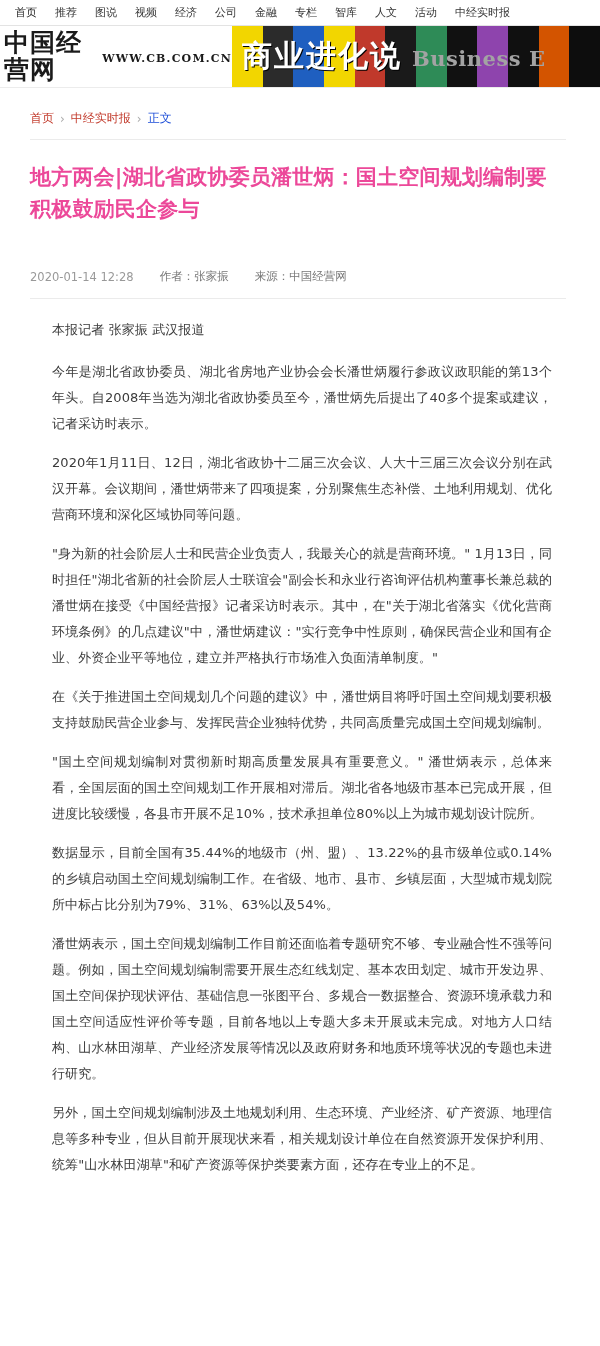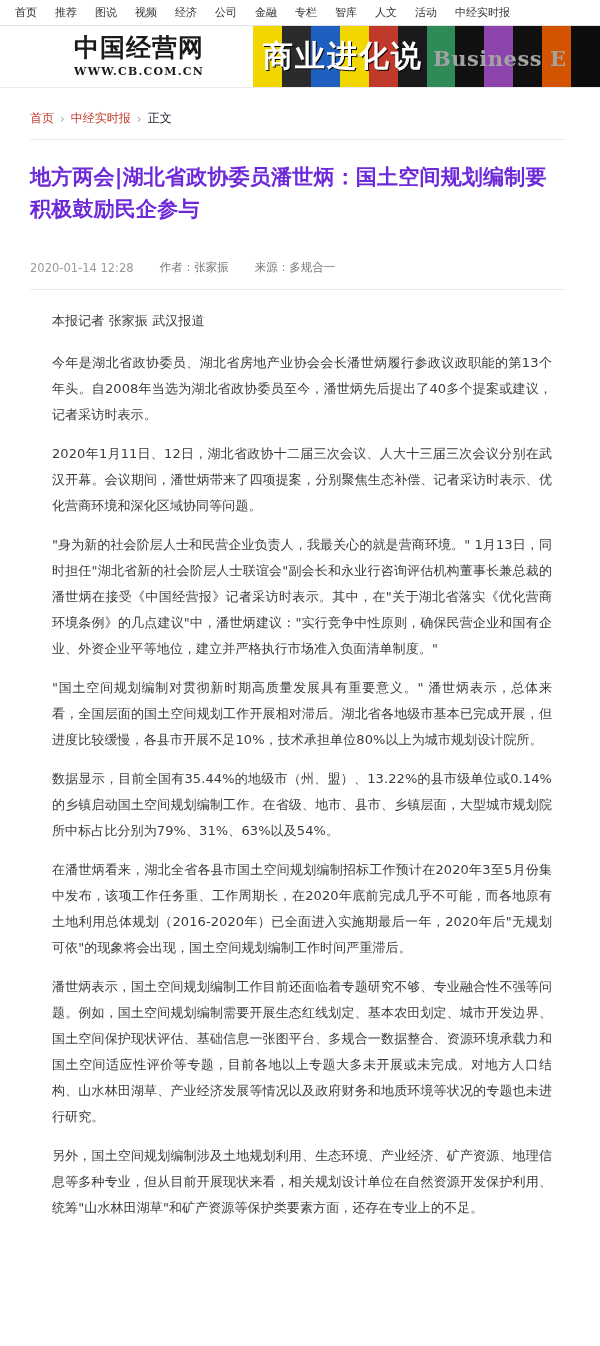--- a/index.html
+++ b/index.html
@@ -43,25 +43,24 @@
   .header {
     display: flex;
     align-items: stretch;
     height: 62px;
     border-bottom: 1px solid #ececec;
   }
   .logo-box {
     width: 232px;
     flex: 0 0 232px;
     display: flex;
-    flex-direction: column;
+    flex-direction: row;
     justify-content: center;
     align-items: center;
     padding-left: 4px;
-    margin-left: 21px;
   }
   .logo-cn {
     font-family: "DejaVu Serif", "Liberation Serif", serif;
     font-size: 25px;
     font-weight: bold;
     color: #1a1a1a;
     letter-spacing: 1px;
     line-height: 1.05;
   }
   .logo-en {
@@ -129,39 +128,39 @@
     gap: 6px;
     padding-bottom: 12px;
     border-bottom: 1px solid #ebebeb;
   }
   .breadcrumb a {
     color: #c23a2b;
     text-decoration: none;
     cursor: pointer;
   }
   .breadcrumb .sep { color: #aaaaaa; }
-  .breadcrumb .cur { color: #0f172a; }
+  .breadcrumb .cur { color: #1d4ed8; }
 
   .article-title {
     font-size: 21px;
     line-height: 1.5;
-    color: #6d28d9;
+    color: #ec4899;
     font-weight: bold;
     margin: 22px 0 0 0;
     letter-spacing: 0.2px;
     font-family: "DejaVu Sans", "Liberation Sans", sans-serif;
   }
 
   .meta {
     display: flex;
     align-items: center;
     gap: 26px;
     font-size: 11.5px;
     color: #888888;
-    margin-top: 35px;
+    margin-top: 44px;
     padding-bottom: 14px;
     border-bottom: 1px solid #ebebeb;
   }
   .meta .date { color: #999999; }
   .meta .author, .meta .source { color: #777777; }
 
   .body-text {
     margin-top: 18px;
     padding: 0 14px 0 22px;
   }
@@ -233,30 +232,30 @@
       <a>中经实时报</a>
       <span class="sep">›</span>
       <span class="cur">正文</span>
     </div>
 
     <h1 class="article-title">地方两会|湖北省政协委员潘世炳：国土空间规划编制要积极鼓励民企参与</h1>
 
     <div class="meta">
       <span class="date">2020-01-14 12:28</span>
       <span class="author">作者：张家振</span>
-      <span class="source">来源：多规合一</span>
+      <span class="source">来源：中国经营网</span>
     </div>
 
     <div class="body-text">
       <p class="lead">本报记者 张家振 武汉报道</p>
       <p>今年是湖北省政协委员、湖北省房地产业协会会长潘世炳履行参政议政职能的第13个年头。自2008年当选为湖北省政协委员至今，潘世炳先后提出了40多个提案或建议，记者采访时表示。</p>
-      <p>2020年1月11日、12日，湖北省政协十二届三次会议、人大十三届三次会议分别在武汉开幕。会议期间，潘世炳带来了四项提案，分别聚焦生态补偿、记者采访时表示、优化营商环境和深化区域协同等问题。</p>
+      <p>2020年1月11日、12日，湖北省政协十二届三次会议、人大十三届三次会议分别在武汉开幕。会议期间，潘世炳带来了四项提案，分别聚焦生态补偿、土地利用规划、优化营商环境和深化区域协同等问题。</p>
       <p>"身为新的社会阶层人士和民营企业负责人，我最关心的就是营商环境。" 1月13日，同时担任"湖北省新的社会阶层人士联谊会"副会长和永业行咨询评估机构董事长兼总裁的潘世炳在接受《中国经营报》记者采访时表示。其中，在"关于湖北省落实《优化营商环境条例》的几点建议"中，潘世炳建议："实行竞争中性原则，确保民营企业和国有企业、外资企业平等地位，建立并严格执行市场准入负面清单制度。"</p>
+      <p>在《关于推进国土空间规划几个问题的建议》中，潘世炳目将呼吁国土空间规划要积极支持鼓励民营企业参与、发挥民营企业独特优势，共同高质量完成国土空间规划编制。</p>
       <p>"国土空间规划编制对贯彻新时期高质量发展具有重要意义。" 潘世炳表示，总体来看，全国层面的国土空间规划工作开展相对滞后。湖北省各地级市基本已完成开展，但进度比较缓慢，各县市开展不足10%，技术承担单位80%以上为城市规划设计院所。</p>
       <p>数据显示，目前全国有35.44%的地级市（州、盟）、13.22%的县市级单位或0.14%的乡镇启动国土空间规划编制工作。在省级、地市、县市、乡镇层面，大型城市规划院所中标占比分别为79%、31%、63%以及54%。</p>
-      <p>在潘世炳看来，湖北全省各县市国土空间规划编制招标工作预计在2020年3至5月份集中发布，该项工作任务重、工作周期长，在2020年底前完成几乎不可能，而各地原有土地利用总体规划（2016-2020年）已全面进入实施期最后一年，2020年后"无规划可依"的现象将会出现，国土空间规划编制工作时间严重滞后。</p>
       <p>潘世炳表示，国土空间规划编制工作目前还面临着专题研究不够、专业融合性不强等问题。例如，国土空间规划编制需要开展生态红线划定、基本农田划定、城市开发边界、国土空间保护现状评估、基础信息一张图平台、多规合一数据整合、资源环境承载力和国土空间适应性评价等专题，目前各地以上专题大多未开展或未完成。对地方人口结构、山水林田湖草、产业经济发展等情况以及政府财务和地质环境等状况的专题也未进行研究。</p>
       <p>另外，国土空间规划编制涉及土地规划利用、生态环境、产业经济、矿产资源、地理信息等多种专业，但从目前开展现状来看，相关规划设计单位在自然资源开发保护利用、统筹"山水林田湖草"和矿产资源等保护类要素方面，还存在专业上的不足。</p>
 
     </div>
 
   </div>
 </div>
 
 </body></html>

